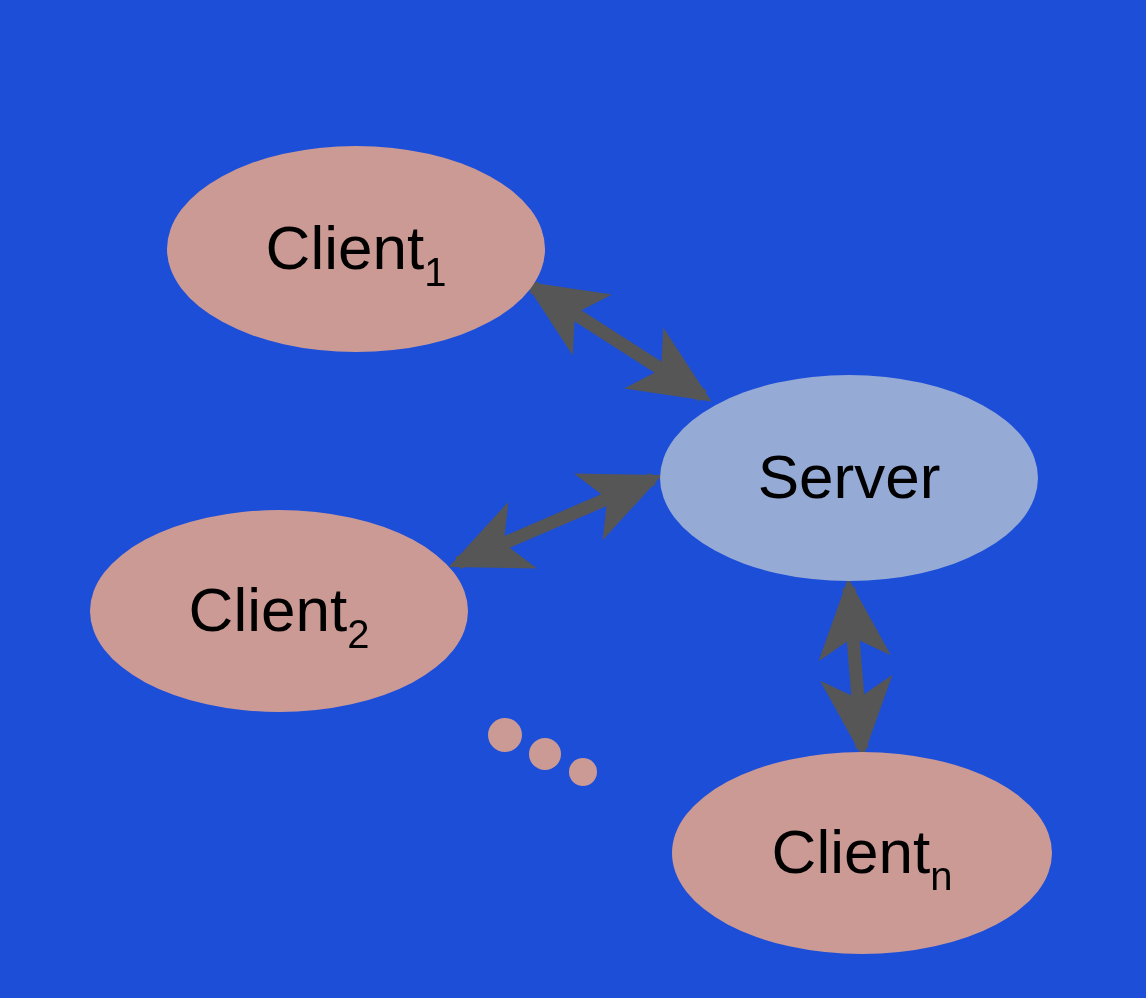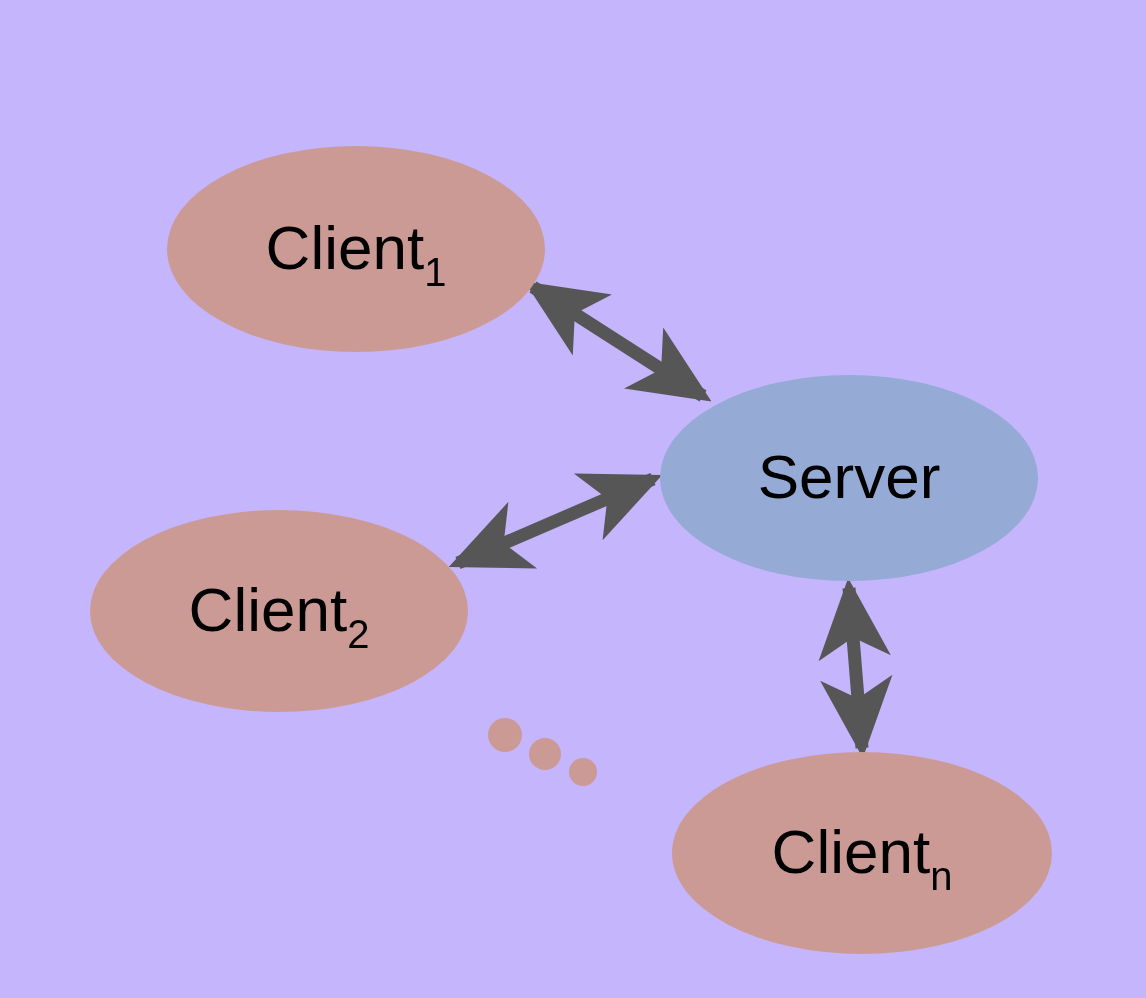--- a/index.html
+++ b/index.html
@@ -38,21 +38,21 @@
     font-size: 40px;
     fill: #000000;
   }
   .edge-line {
     stroke-linecap: butt;
   }
 </style>
 </head>
 <body>
 
-<div id="canvas" style="background: #c4b5fd;">
+<div id="canvas" style="background: #1d4ed8;">
 
   <svg id="diagram-svg" viewBox="0 0 1146 998">
     <defs>
       <marker id="arrow-head-start" viewBox="0 0 12 12" refX="10.5" refY="6" markerWidth="6.2" markerHeight="6.2" orient="auto-start-reverse" markerUnits="strokeWidth">
         <path d="M 0 0.6 L 12 6 L 0 11.4 L 3.1 6 Z" fill="#565656"></path>
       </marker>
       <marker id="arrow-head-end" viewBox="0 0 12 12" refX="10.5" refY="6" markerWidth="6.2" markerHeight="6.2" orient="auto" markerUnits="strokeWidth">
         <path d="M 0 0.6 L 12 6 L 0 11.4 L 3.1 6 Z" fill="#565656"></path>
       </marker>
     </defs>

